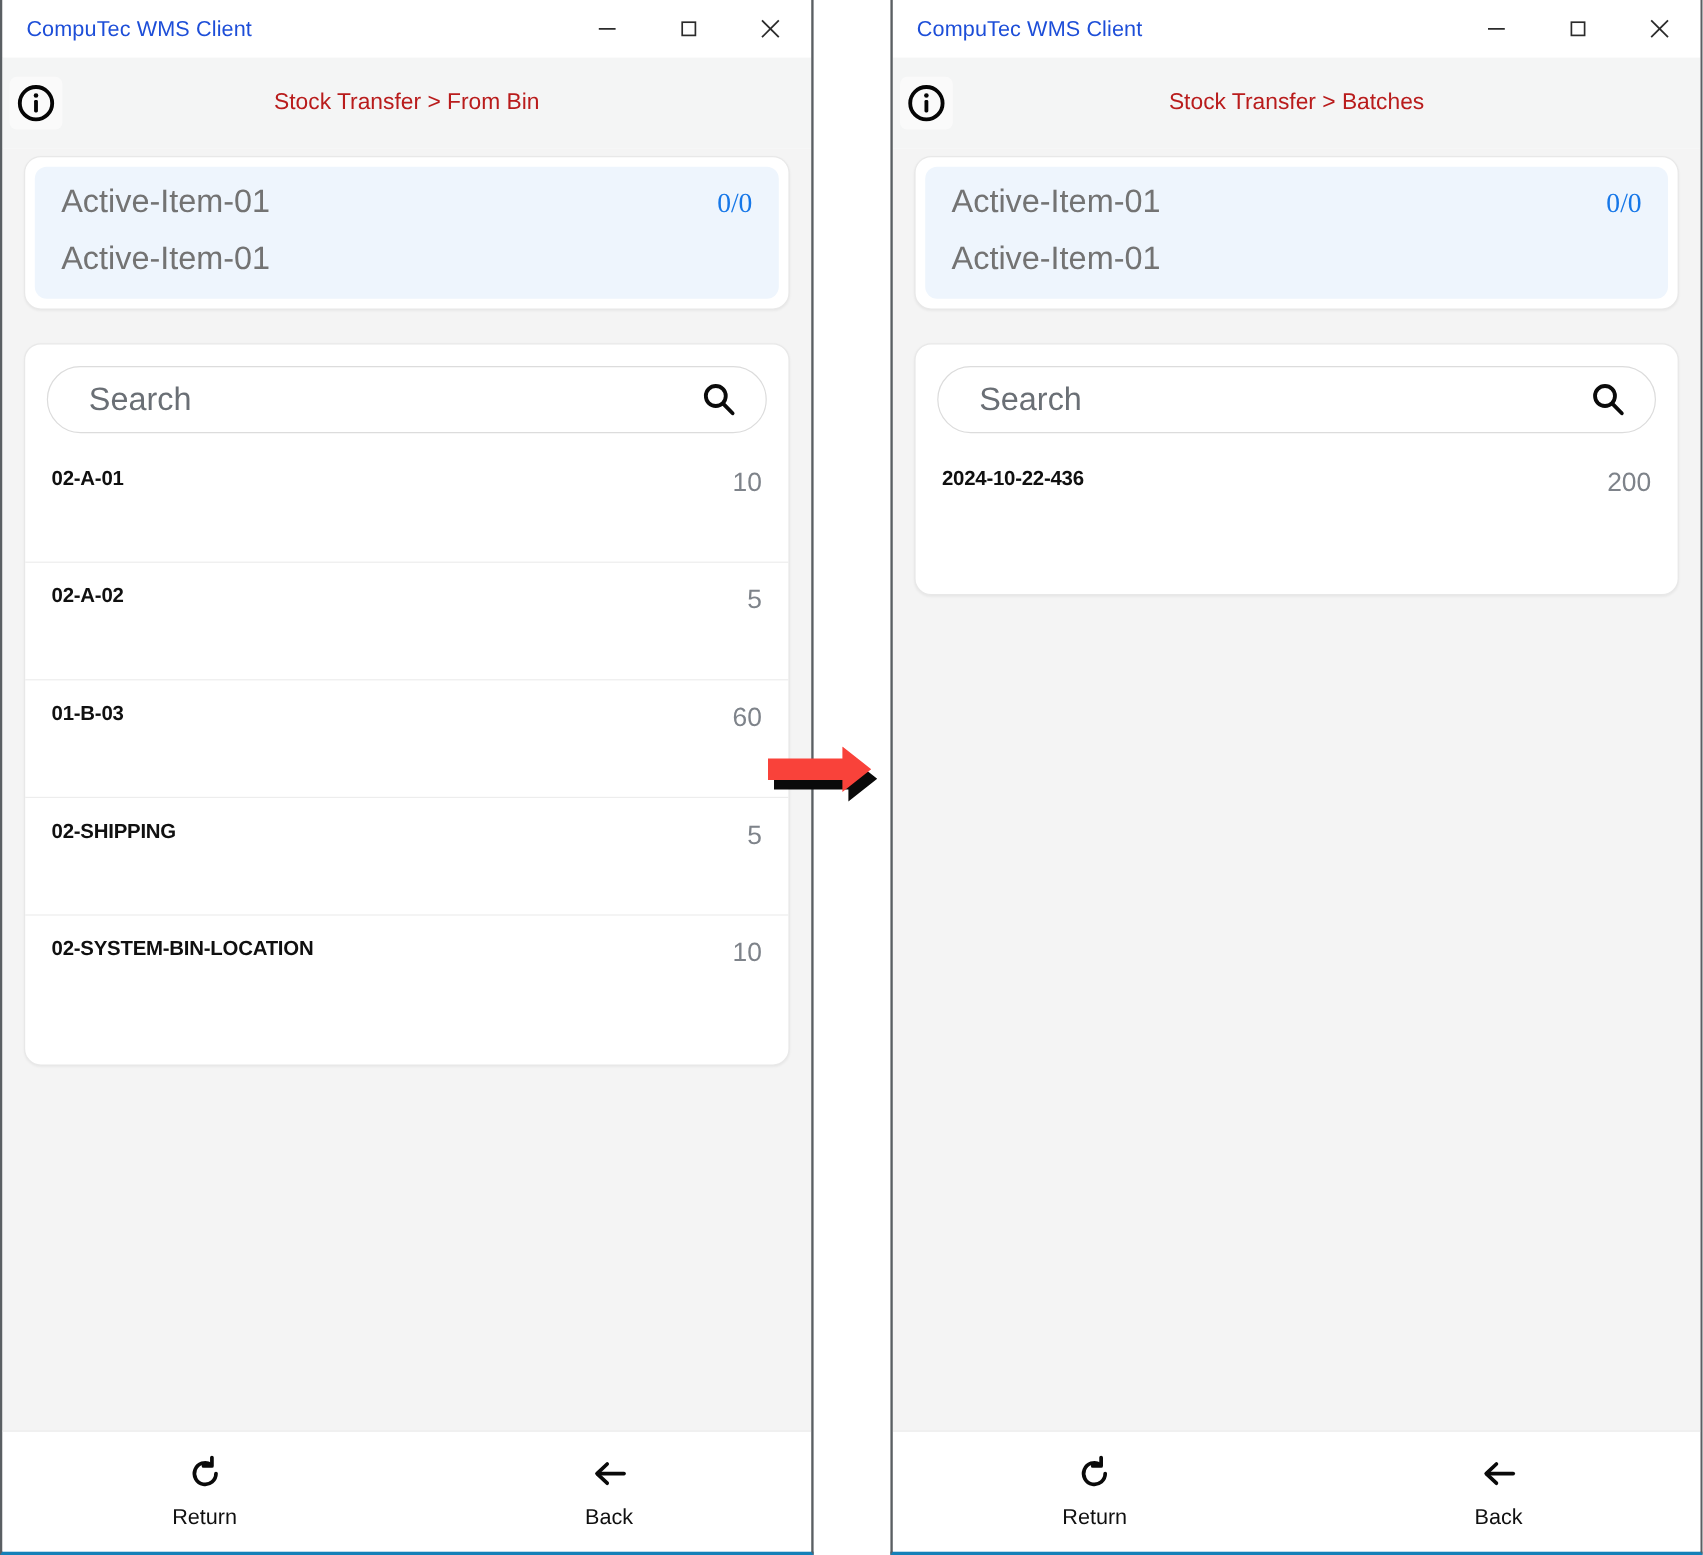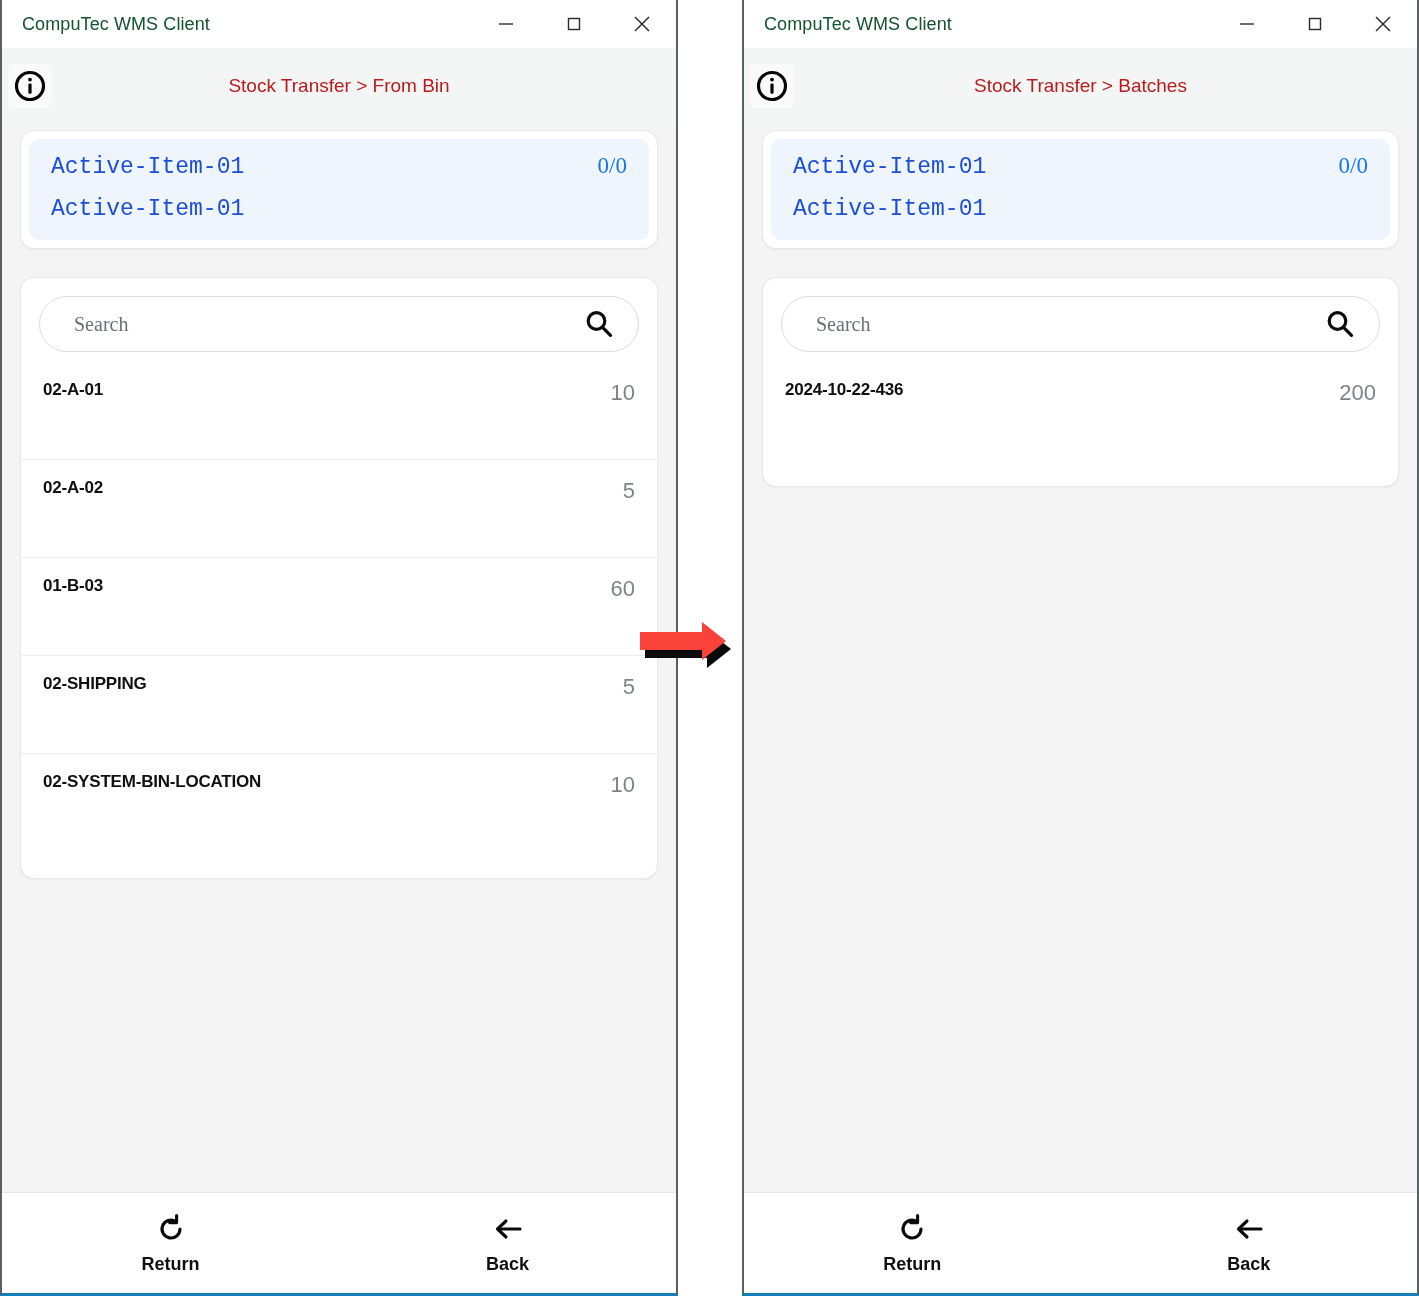--- a/index.html
+++ b/index.html
@@ -38,21 +38,21 @@
     flex: 0 0 48px;
     background: #ffffff;
     display: flex;
     align-items: center;
     justify-content: space-between;
     padding-left: 20px;
     box-sizing: border-box;
   }
   .titlebar-text {
     font-size: 18px;
-    color: #14532d;
+    color: #1d4ed8;
     font-family: "Liberation Sans", sans-serif;
     letter-spacing: 0.1px;
     white-space: nowrap;
   }
   .win-buttons {
     display: flex;
     align-items: center;
     height: 48px;
   }
   .win-btn {
@@ -122,23 +122,23 @@
     border-radius: 10px;
     padding: 14px 22px 18px 22px;
   }
   .item-row {
     display: flex;
     align-items: baseline;
     justify-content: space-between;
   }
   .item-row + .item-row { margin-top: 16px; }
   .item-code {
-    font-size: 23px;
-    color: #1d4ed8;
-    font-family: Liberation Mono, monospace;
+    font-size: 27px;
+    color: #737373;
+    font-family: Liberation Sans, sans-serif;
   }
   .item-qty {
     font-size: 23px;
     color: #1677e8;
     font-family: Liberation Serif, serif;
   }
 
   
   .list-card {
     margin-top: 28px;
@@ -154,23 +154,23 @@
     border-radius: 28px;
     background: #ffffff;
     display: flex;
     align-items: center;
     box-sizing: border-box;
   }
   .search-input {
     border: none;
     outline: none;
     background: transparent;
-    font-size: 20px;
+    font-size: 27px;
     color: #15803d;
-    font-family: Liberation Serif, serif;
+    font-family: Liberation Sans, sans-serif;
     padding: 0 56px 0 34px;
     width: 100%;
     height: 100%;
     box-sizing: border-box;
   }
   .search-input::placeholder { color: #6a6f75; opacity: 1; }
   .search-icon {
     position: absolute;
     right: 22px;
     top: 50%;
@@ -214,21 +214,20 @@
     align-items: center;
   }
   .nav-btn {
     flex: 1 1 0;
     display: flex;
     flex-direction: column;
     align-items: center;
     justify-content: center;
     gap: 4px;
     cursor: pointer;
-    font-weight: bold;
   }
   .nav-label {
     font-size: 18px;
     color: #101010;
     font-family: "Liberation Sans", sans-serif;
   }
 
   
   .gap {
     position: absolute;

